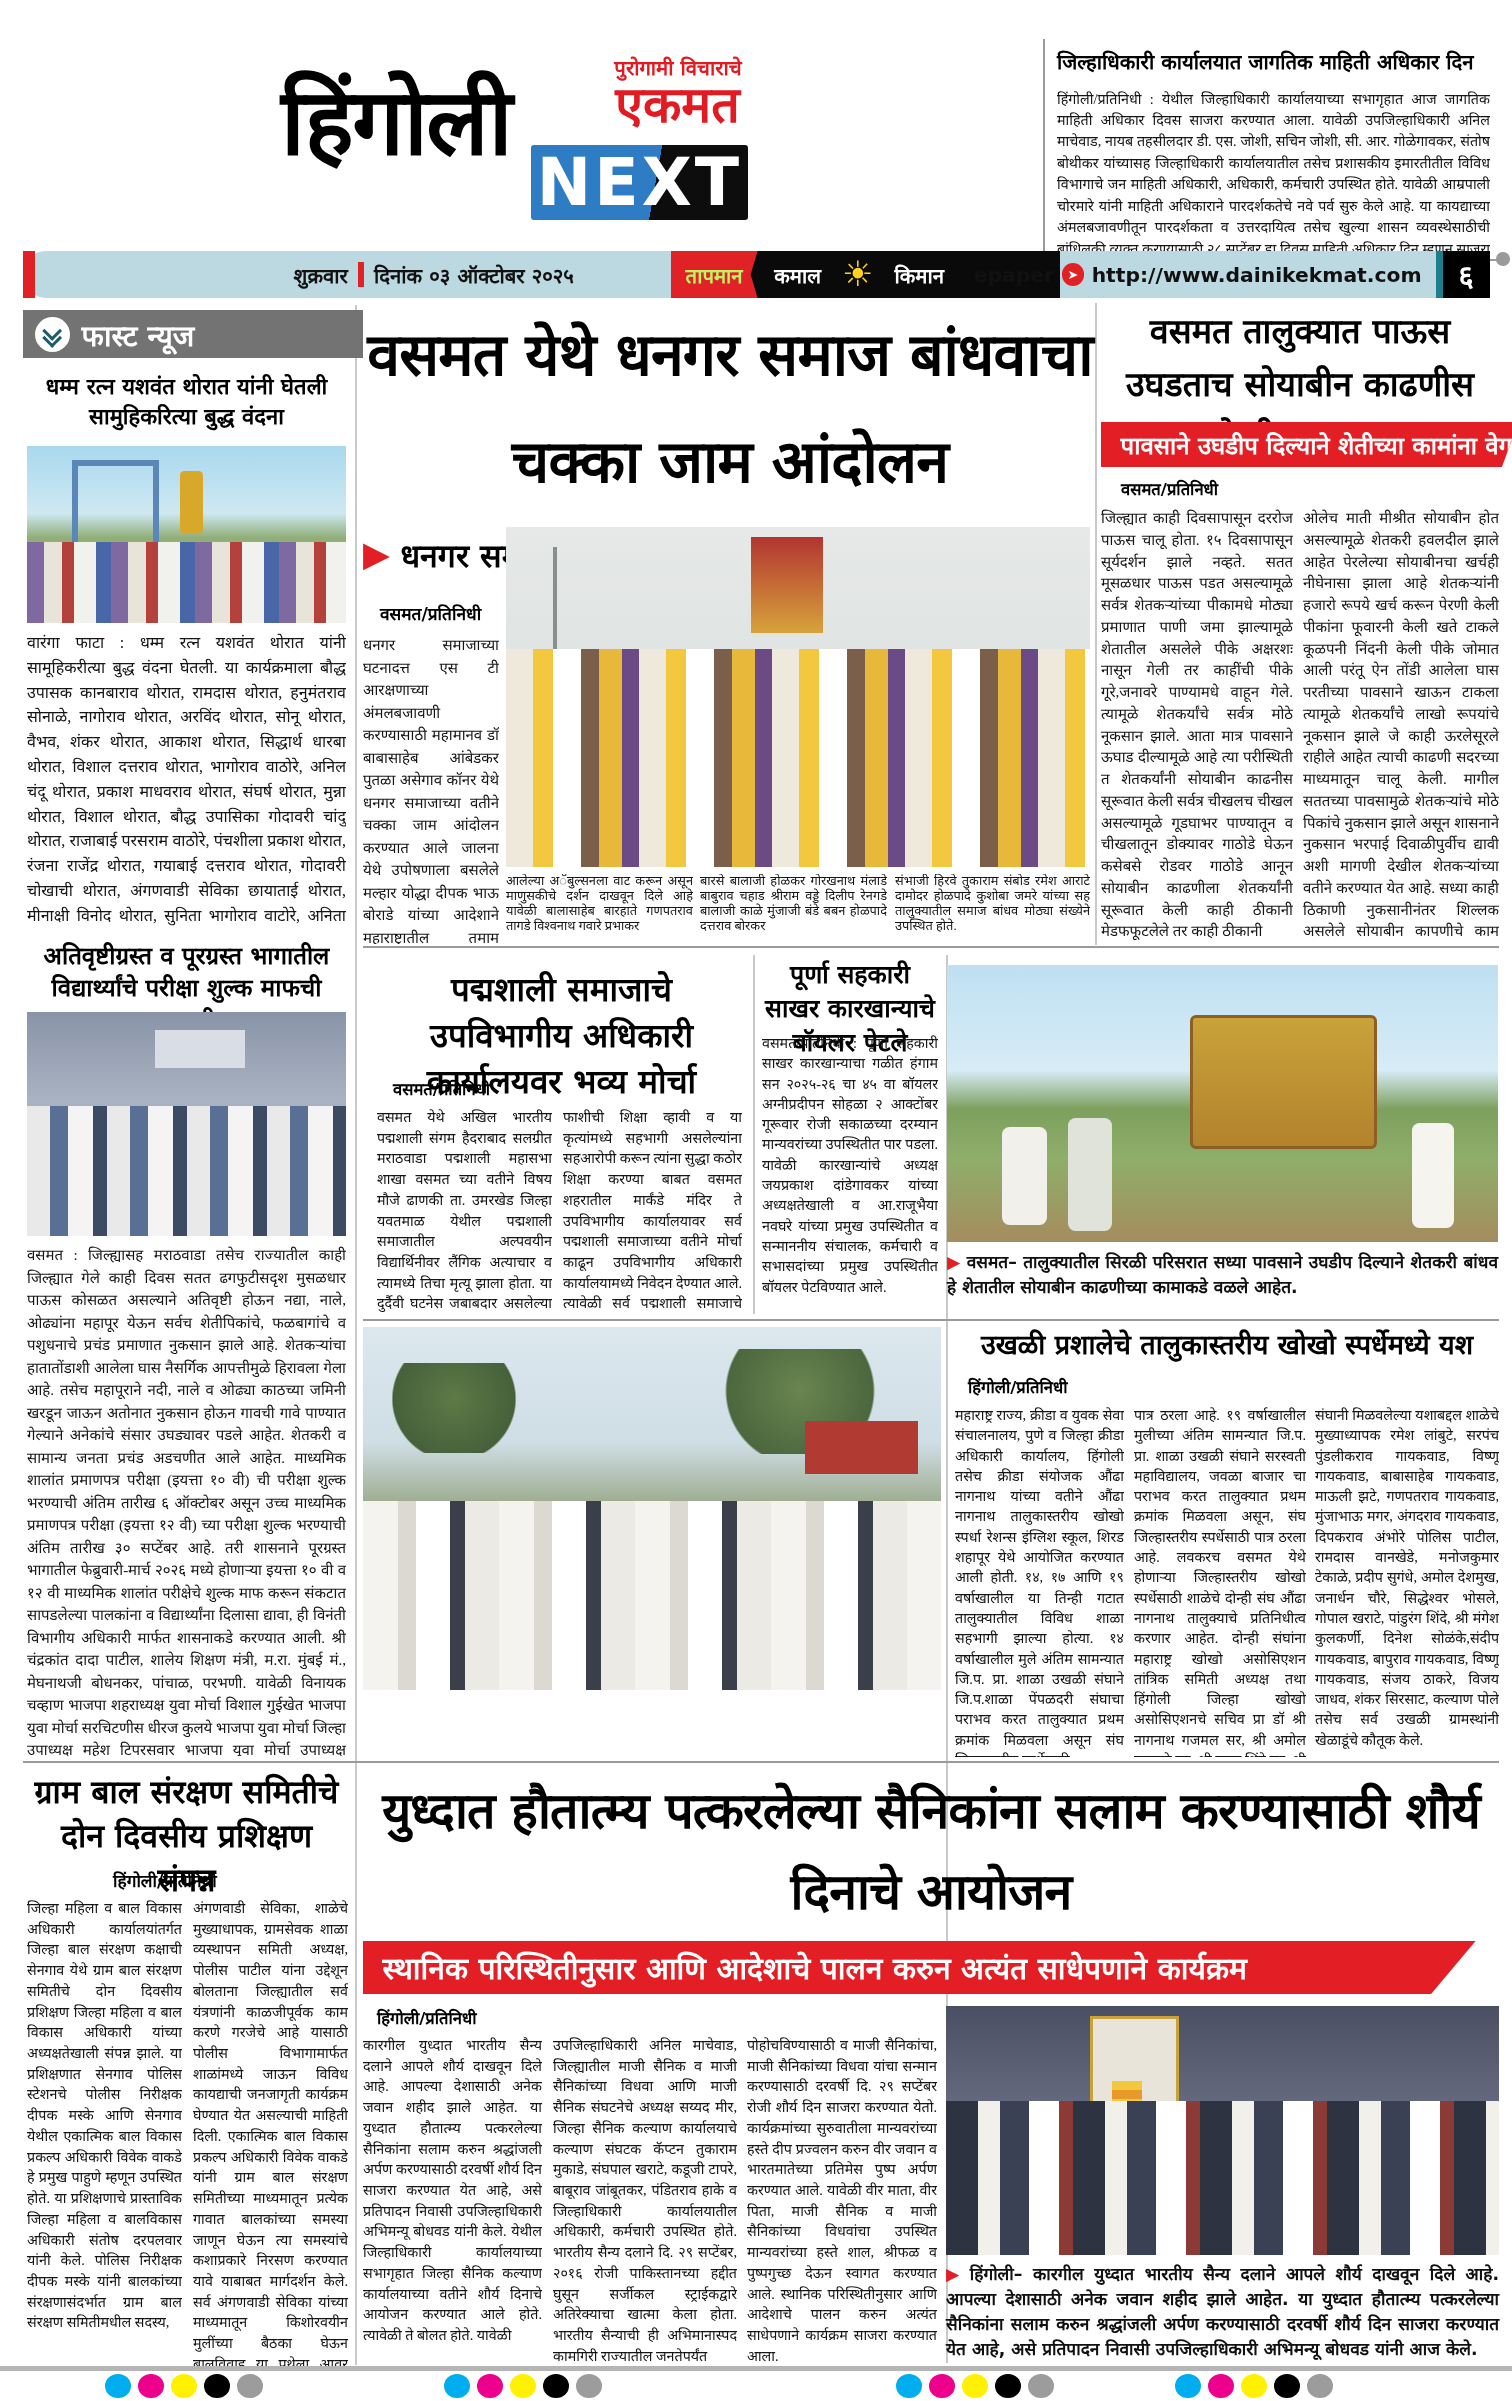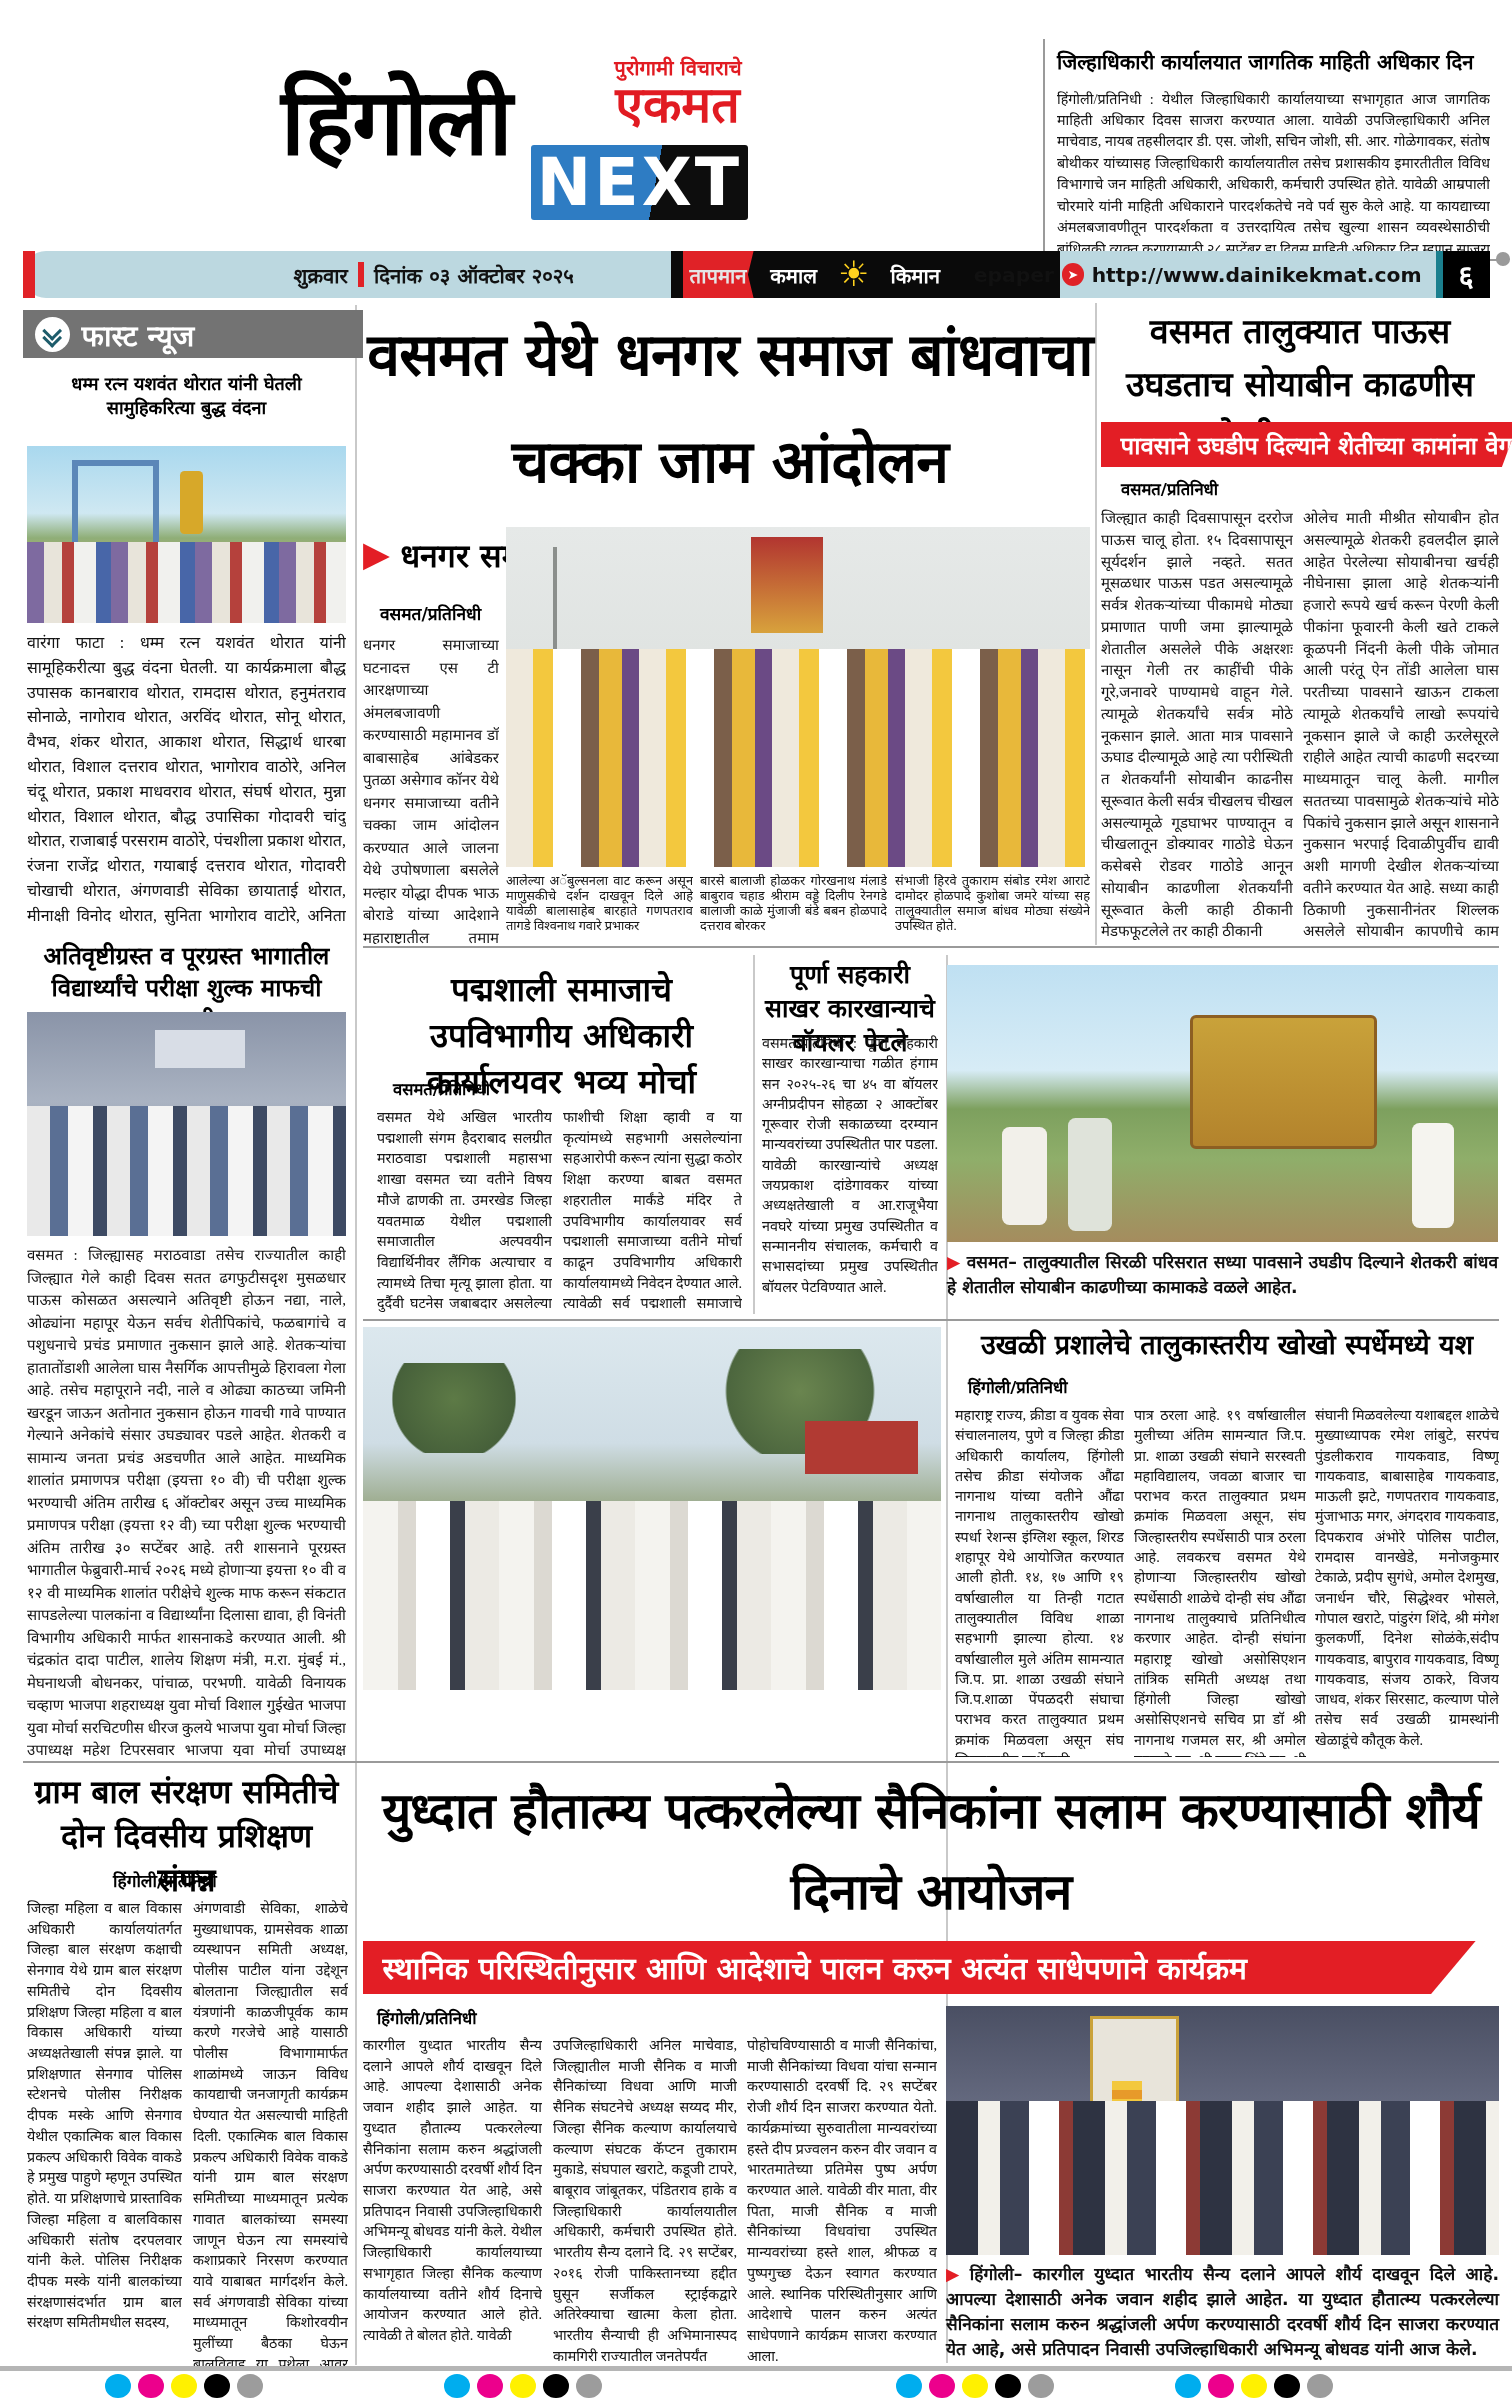--- a/index.html
+++ b/index.html
@@ -25,23 +25,23 @@
   
   #info-box{border-left:2.3px solid #9a9a9a;border-bottom:2.3px solid #9a9a9a;padding:7.5px 12px 9px 12px;}
   #info-dot{width:13.6px;height:13.6px;border-radius:50%;background:#9a9a9a;right:-7.5px;bottom:-7.5px;position:absolute;}
   
   #datebar{background:#bcd8e0;border-radius:23px;}
   #datebar .redbar{position:absolute;left:0;top:0;width:12px;height:100%;background:#e02227;}
   #date-text{position:absolute;left:271px;top:0;height:100%;display:flex;align-items:center;gap:10.5px;
              font-family:"DejaVu Sans", sans-serif;font-weight:bold;font-size:20.3px;}
   #date-sep{width:5.3px;height:25.6px;background:#e02227;display:inline-block;}
   #temp-strip{position:absolute;left:648px;top:0;width:389px;height:100%;background:#0a0a0a;display:flex;align-items:center;}
-  #temp-box{background:#e02227;color:#e5e5e5;font-family:"DejaVu Sans", sans-serif;font-weight:bold;font-size:20.3px;
-            height:100%;display:flex;align-items:center;padding:0 7px;
-            clip-path:polygon(0 0,100% 0,92% 50%,100% 100%,0 100%);margin-left:12px;}
+  #temp-box{background:#e02227;color:#bef264;font-family:"DejaVu Sans", sans-serif;font-weight:bold;font-size:20.3px;
+            height:100%;display:flex;align-items:center;padding:0 15px;
+            clip-path:polygon(0 0,100% 0,92% 50%,100% 100%,0 100%);}
   .temp-lbl{color:#fff;font-family:"DejaVu Sans", sans-serif;font-weight:bold;font-size:20.3px;margin:0 16.6px;}
   #sun{font-size:35px;color:#ffd21e;line-height:1;margin:0 4.5px;}
   #epaper-blk{position:absolute;right:68px;top:0;height:100%;display:flex;align-items:center;gap:7.5px;
               font-family:"DejaVu Sans", sans-serif;font-size:20.3px;font-weight:bold;}
   #ep-cursor{width:22.6px;height:22.6px;border-radius:50%;background:#e02227;color:#fff;font-size:12.8px;
              display:flex;align-items:center;justify-content:center;}
   #pageno-wrap{position:absolute;right:0;top:0;height:100%;display:flex;}
   #pageno-teal{width:6.8px;height:100%;background:#1b7f8e;}
   #pageno{width:47px;height:100%;background:#000;color:#fff;display:flex;align-items:center;justify-content:center;
           font-size:29px;font-family:"DejaVu Sans", sans-serif;font-weight:bold;}
@@ -117,21 +117,21 @@
   <div class="hline" style="left:22.6px;top:1761px;width:1476px;"></div>
 
   <div class="abs" id="fast-hdr" style="left:22.6px;top:310px;width:328px;height:48px;">
     <span class="circ">
       <span class="chev" style="margin-top:1.5px;"></span>
         <span class="chev"></span>
     </span>
     <span id="fast-title">फास्ट न्यूज</span>
   </div>
 
-  <div class="abs hl fast-hl" style="left:30px;top:372px;width:313px;font-size:18px;">धम्म रत्न यशवंत थोरात यांनी घेतली सामुहिकरित्या बुद्ध वंदना</div>
+  <div class="abs hl fast-hl" style="left:30px;top:372px;width:313px;font-size:22px;">धम्म रत्न यशवंत थोरात यांनी घेतली सामुहिकरित्या बुद्ध वंदना</div>
 
   <div class="photo" style="left:27px;top:446px;width:319px;height:177px;
        background:linear-gradient(180deg,#a9d8ee 0%,#cfe8f2 38%,#8fae77 52%,#c8a76f 72%,#bfa07a 100%);">
     <i style="left:14%;top:8%;width:75px;height:94px;border:6.8px solid #5b87b8;border-bottom:none;"></i>
     <i style="left:48%;top:14%;width:22.6px;height:63px;background:#d7a829;border-radius:4.5px;"></i>
     <i style="left:0;bottom:0;width:100%;height:46%;background:repeating-linear-gradient(90deg,#7e6aa0 0 16.6px,#e8e4da 16.6px 35px,#b5413c 35px 47px,#f1f1ee 47px 69px,#4866a8 69px 84px);"></i>
   </div>
 
   <div class="abs body-txt" style="left:27px;top:631px;width:319px;height:300px;font-size:16px;line-height:1.55;">वारंगा फाटा : धम्म रत्न यशवंत थोरात यांनी सामूहिकरीत्या बुद्ध वंदना घेतली. या कार्यक्रमाला बौद्ध उपासक कानबाराव थोरात, रामदास थोरात, हनुमंतराव सोनाळे, नागोराव थोरात, अरविंद थोरात, सोनू थोरात, वैभव, शंकर थोरात, आकाश थोरात, सिद्धार्थ धारबा थोरात, विशाल दत्तराव थोरात, भागोराव वाठोरे, अनिल चंदू थोरात, प्रकाश माधवराव थोरात, संघर्ष थोरात, मुन्ना थोरात, विशाल थोरात, बौद्ध उपासिका गोदावरी चांदु थोरात, राजाबाई परसराम वाठोरे, पंचशीला प्रकाश थोरात, रंजना राजेंद्र थोरात, गयाबाई दत्तराव थोरात, गोदावरी चोखाची थोरात, अंगणवाडी सेविका छायाताई थोरात, मीनाक्षी विनोद थोरात, सुनिता भागोराव वाटोरे, अनिता मिलिंद इंगोले, शिलाबाई पंडित थोरात, शशिकला बाई यशवंत थोरात, शांताबाई रमेश थोरात, बौद्ध उपासक उपासिका इत्यादी उपस्थित होते. यावेळी समाज बांधवांनी आपले मत मांडली. मोठ्या संख्येने समाज बांधव उपस्थित होते.</div>
 

